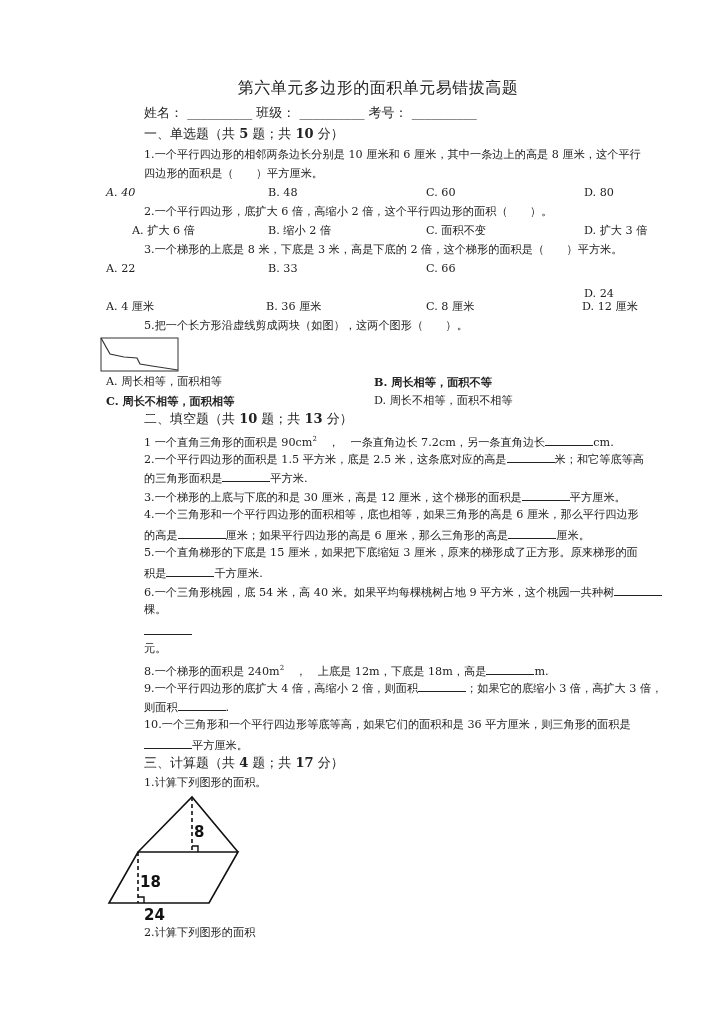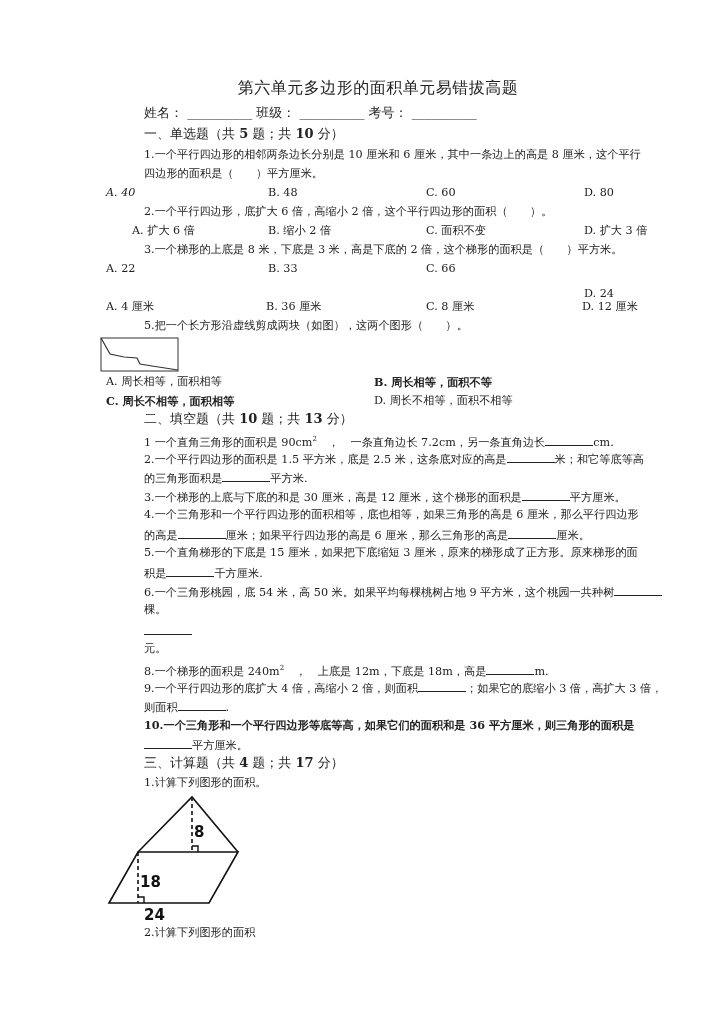--- a/index.html
+++ b/index.html
@@ -97,41 +97,41 @@
   <div class="line" style="top:527px;">
     <span>的高是</span><span class="blank b60"></span><span>厘米；如果平行四边形的高是 6 厘米，那么三角形的高是</span><span class="blank b60"></span><span>厘米。</span>
   </div>
 
   <div class="line" style="top:546px;">5.一个直角梯形的下底是 15 厘米，如果把下底缩短 3 厘米，原来的梯形成了正方形。原来梯形的面</div>
   <div class="line" style="top:565px;">
     <span>积是</span><span class="blank b60"></span><span>千方厘米.</span>
   </div>
 
   <div class="line" style="top:584px;">
-    <span>6.一个三角形桃园，底 54 米，高 50 米。如果平均每棵桃树占地 9 平方米，这个桃园一共种树</span><span class="blank b60"></span>
+    <span>6.一个三角形桃园，底 54 米，高 40 米。如果平均每棵桃树占地 9 平方米，这个桃园一共种树</span><span class="blank b60"></span>
   </div>
   <div class="line" style="top:603px;">棵。</div>
 
   <div class="line" style="top:623px;">
     <span class="blank b60"></span>
   </div>
   <div class="line" style="top:642px;">元。</div>
 
   <div class="line" style="top:661px;">
     <span>8.一个梯形的面积是 240m</span><sup>2</sup><span>　，　上底是 12m，下底是 18m，高是</span><span class="blank b60"></span><span>m.</span>
   </div>
 
   <div class="line" style="top:680px;">
     <span>9.一个平行四边形的底扩大 4 倍，高缩小 2 倍，则面积</span><span class="blank b60"></span><span>；如果它的底缩小 3 倍，高扩大 3 倍，</span>
   </div>
   <div class="line" style="top:699px;">
     <span>则面积</span><span class="blank b60"></span><span>.</span>
   </div>
 
-  <div class="line" style="top:718px;font-weight:bold;">10.一个三角形和一个平行四边形等底等高，如果它们的面积和是 36 平方厘米，则三角形的面积是</div>
+  <div class="line" style="top:718px;">10.一个三角形和一个平行四边形等底等高，如果它们的面积和是 36 平方厘米，则三角形的面积是</div>
   <div class="line" style="top:737px;">
     <span class="blank b60"></span><span>平方厘米。</span>
   </div>
 
   <div class="line hdr" style="top:756px;">
     <span>三、计算题（共 </span><b>4</b><span> 题；共 </span><b>17</b><span> 分）</span>
   </div>
   <div class="line" style="top:776px;">1.计算下列图形的面积。</div>
 
   <svg style="position:absolute;left:88px;top:793px;" width="150" height="130">

